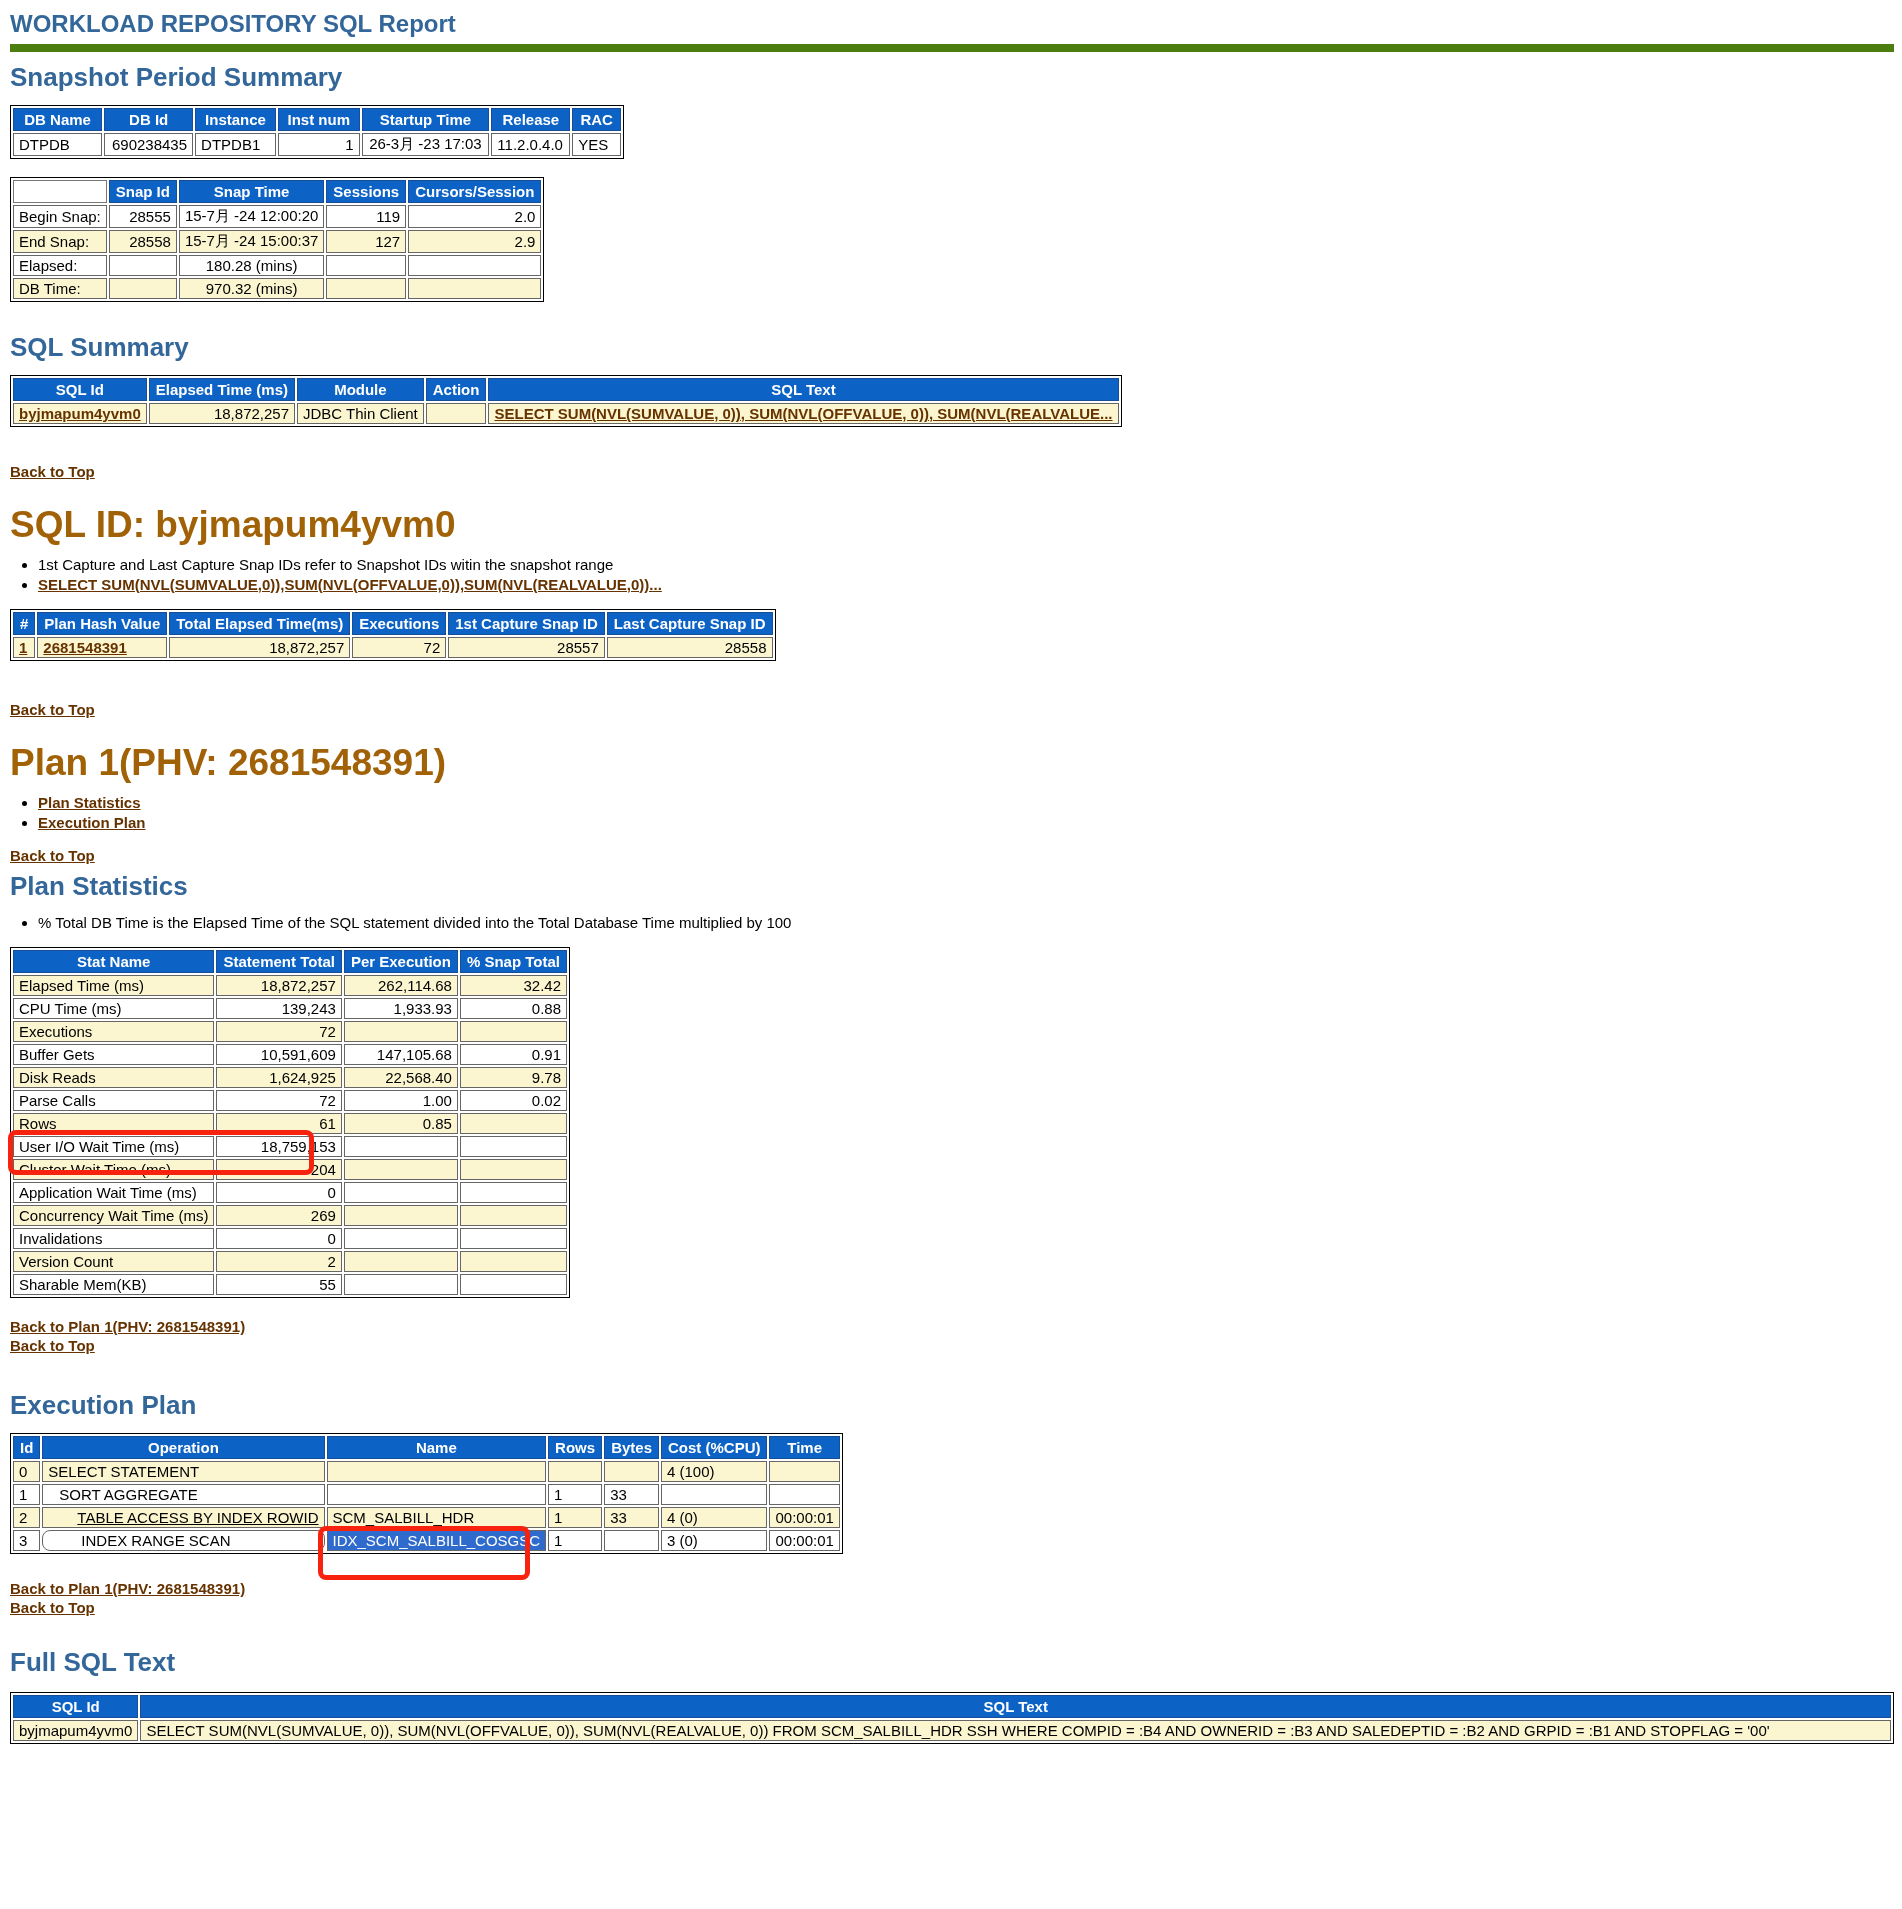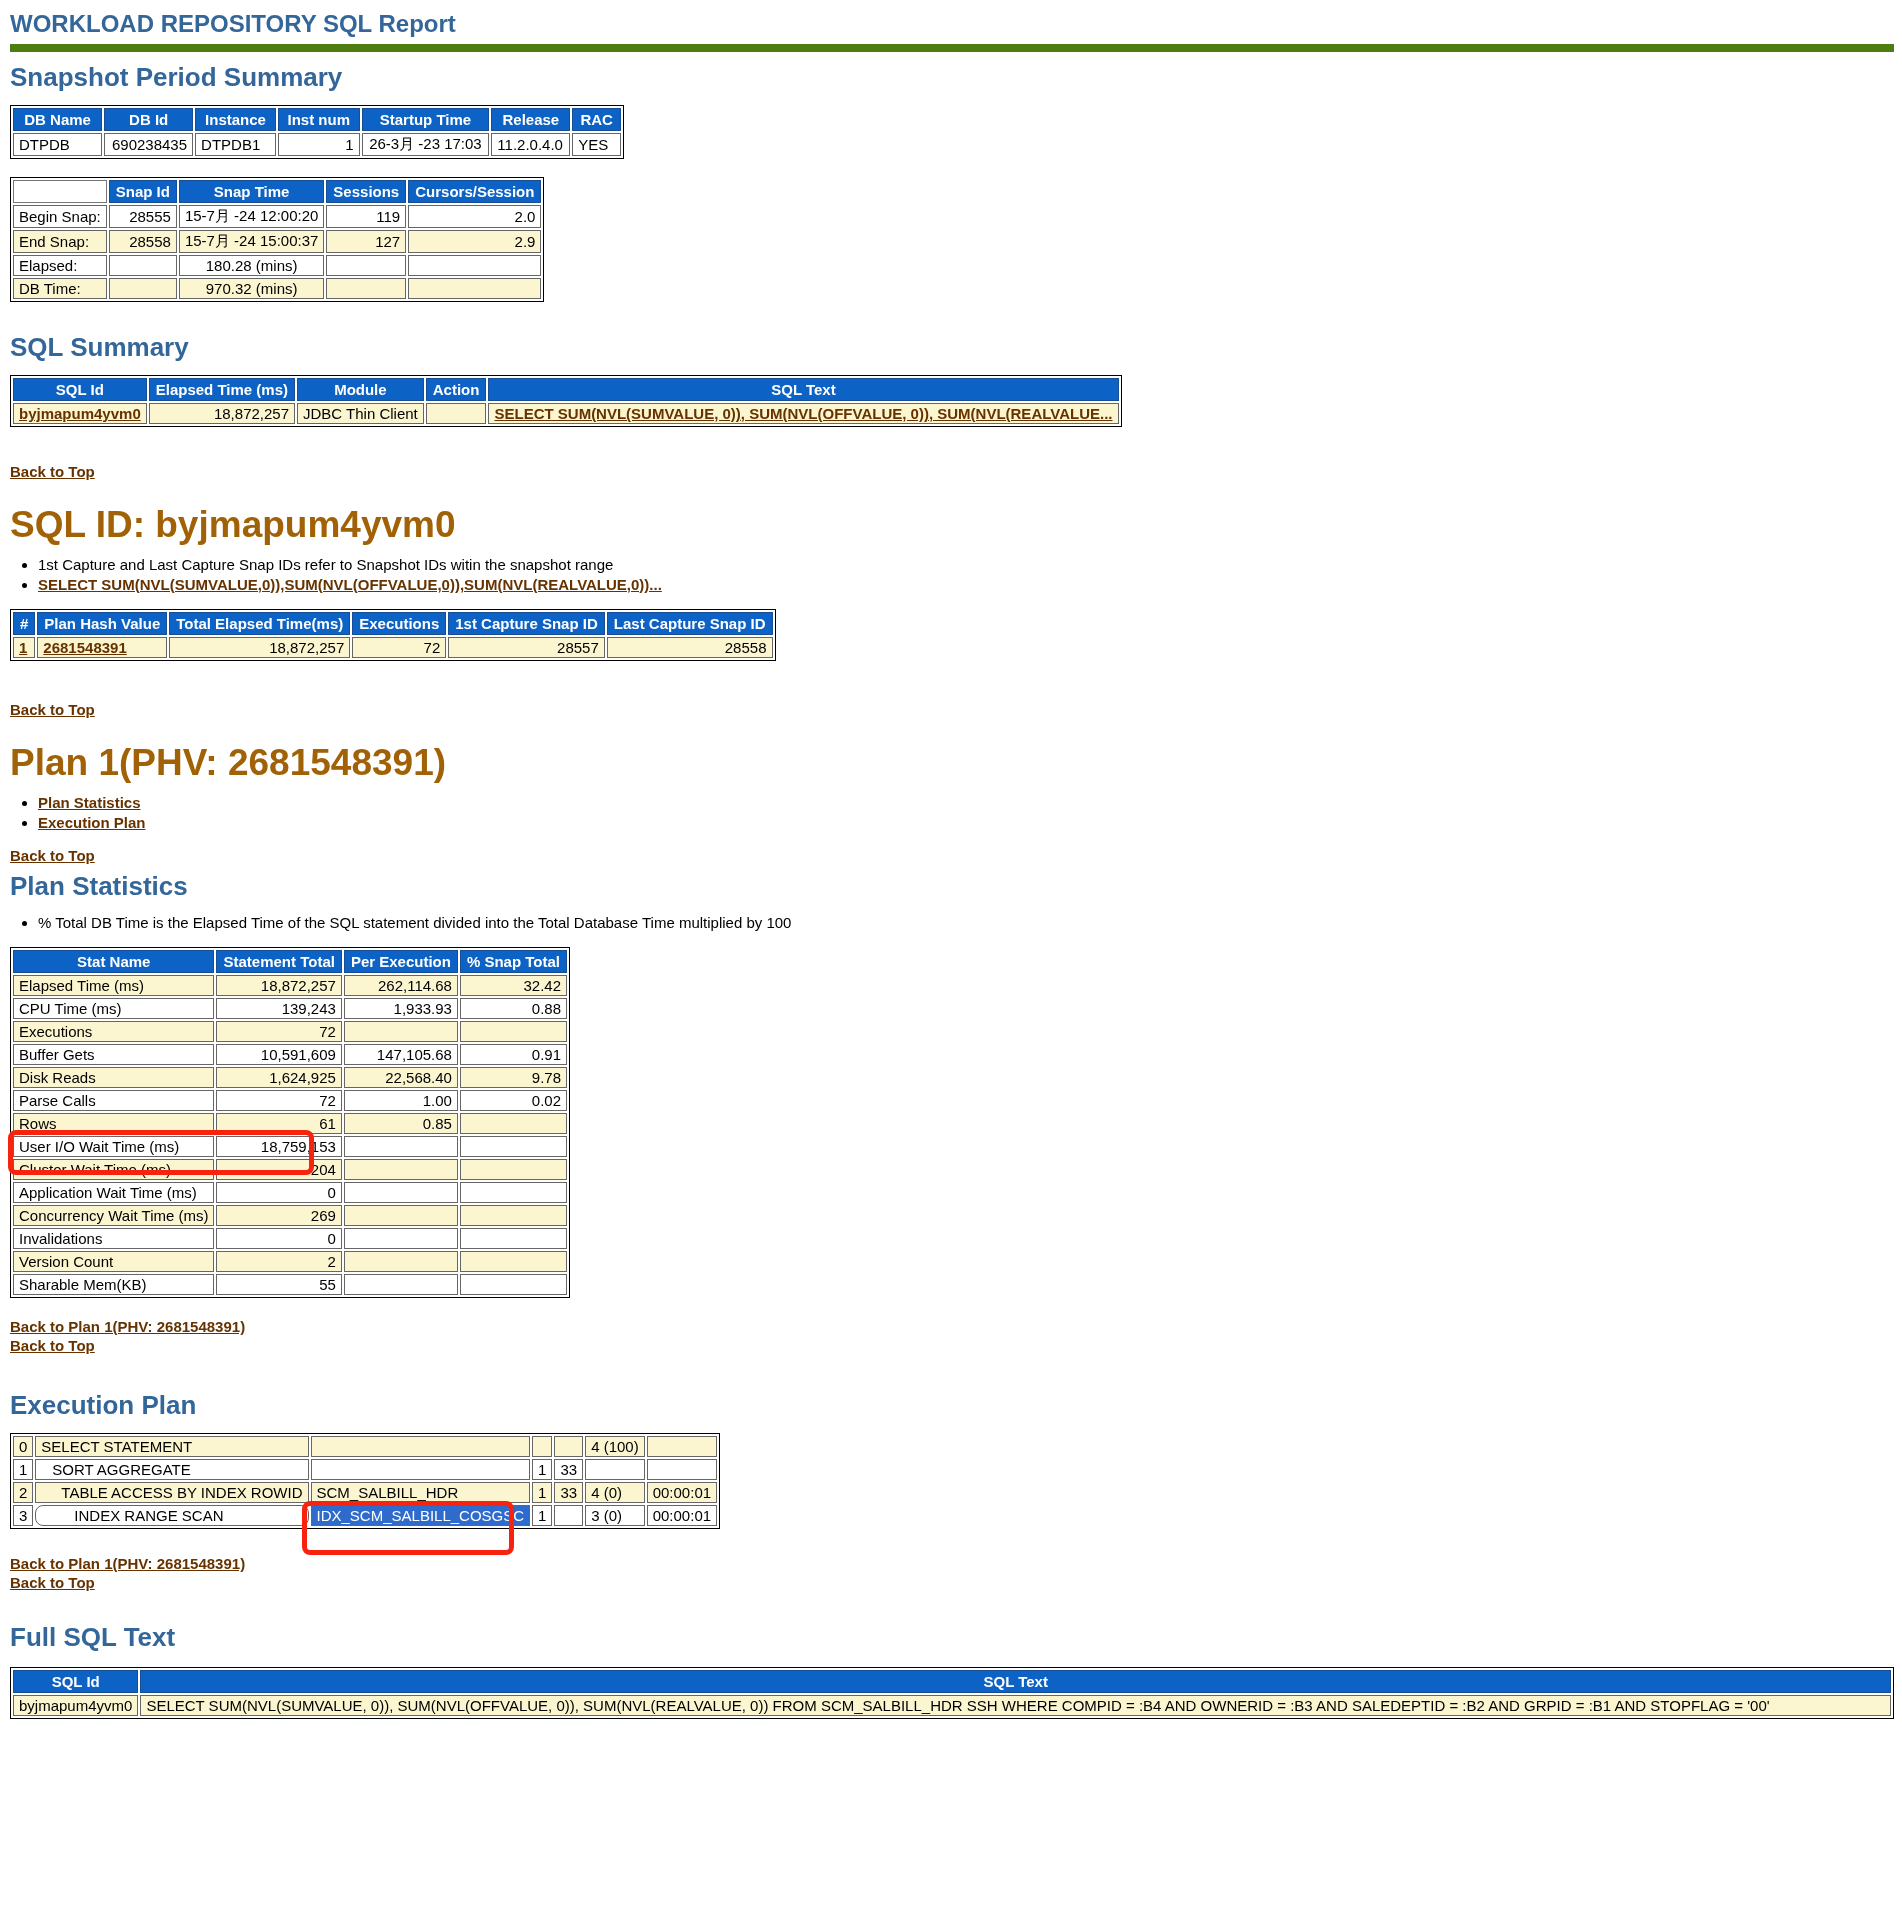--- a/index.html
+++ b/index.html
@@ -49,21 +49,21 @@
   }
   td.redbox-plan::after {
     content:""; position:absolute; left:-10px; top:-5px;
     width:202px; height:44px;
     border:5px solid #f8230f; border-radius:8px;
     pointer-events:none; z-index:10;
   }
   
   .ind0 { padding-left:5px; }
   .ind1 { padding-left:16px; }
-  .ind2 { padding-left:25px; }
+  .ind2 { padding-left:34px;text-decoration:underline; }
   .ind3 { padding-left:38px;border-radius:8px; }
   
   col.w20{width:22px} col.w25{width:26px} col.w48{width:48px} col.w50{width:50px}
   col.w56{width:56px} col.w60{width:60px} col.w78{width:78px} col.w80{width:80px}
   col.w85{width:85px} col.w90{width:90px} col.w93{width:93px} col.w95{width:95px}
   col.w100{width:100px} col.w105{width:105px} col.w108{width:108px} col.w110{width:110px}
   col.w112{width:112px} col.w130{width:130px} col.w133{width:133px} col.w140{width:140px}
   col.w142{width:142px} col.w160{width:160px} col.w165{width:165px} col.w172{width:172px}
   col.w186{width:186px} col.w233{width:233px} col.w545{width:545px} col.wrest{width:1765px}
 </style>
@@ -354,20 +354,29 @@
   <colgroup>
       <col class="w25">
       <col class="w233">
       <col class="w186">
       <col class="w48">
       <col class="w48">
       <col class="w95">
       <col class="w56">
     </colgroup>
   <tbody>
+      <tr>
+    <th>Id</th>
+    <th>Operation</th>
+    <th>Name</th>
+    <th>Rows</th>
+    <th>Bytes</th>
+    <th>Cost (%CPU)</th>
+    <th>Time</th>
+  </tr>
   <tr class="yellow">
     <td>0</td>
     <td class="ind0">SELECT STATEMENT</td>
     <td></td>
     <td></td>
     <td></td>
     <td>4 (100)</td>
     <td></td>
   </tr>
   <tr>

